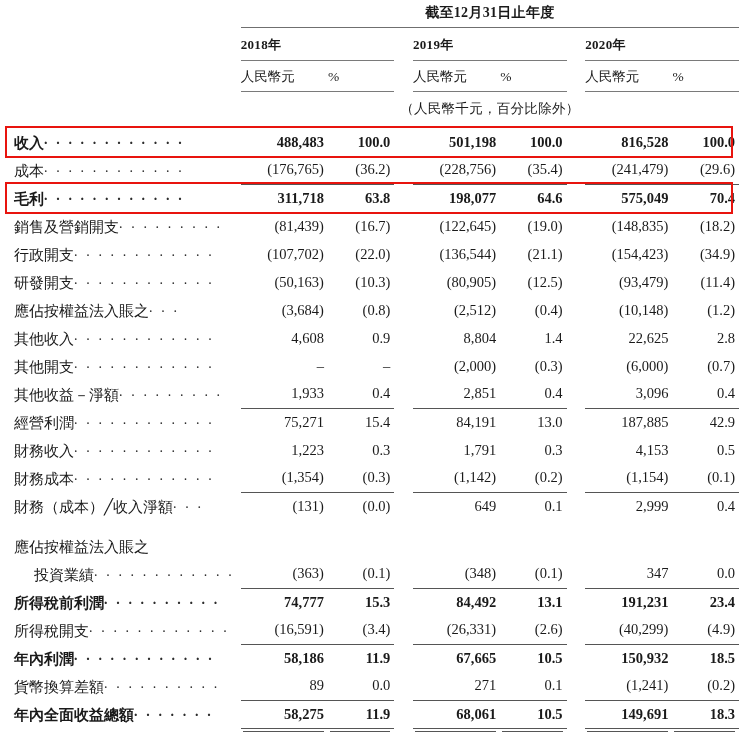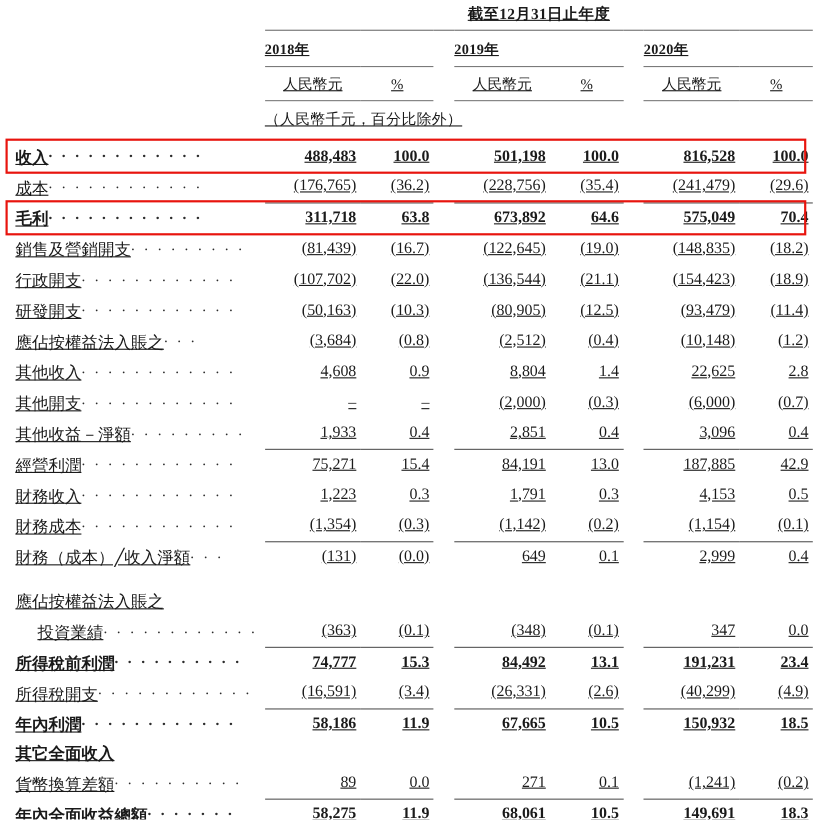--- a/index.html
+++ b/index.html
@@ -13,21 +13,20 @@
     font-family: "Liberation Serif", "DejaVu Serif", serif;
     color: #1a1a1a;
     position: relative;
     overflow: hidden;
   }
 
   #sheet {
     position: relative;
     width: 739px;
     height: 666px;
-    text-decoration: underline;
   }
 
   table.fin {
     border-collapse: collapse;
     width: 739px;
     table-layout: fixed;
     font-size: 14.5px;
   }
 
   
@@ -47,27 +46,28 @@
   .rule-top   { border-bottom: 1.6px solid #6f6f6f; }
   .hdr-year {
     text-align: left;
     font-weight: bold;
     font-size: 13px;
     padding: 8px 0 6px 0;
     letter-spacing: .3px;
   }
   .rule-year  { border-bottom: 1.2px solid #7a7a7a; }
   .hdr-unit {
-    text-align: center;
+    text-align: left;
     font-size: 13.5px;
     padding: 7px 0 5px 0;
     white-space: nowrap;
   }
   .rule-sub   { border-bottom: 1.2px solid #7a7a7a; }
   .hdr-note {
+    text-align: center;
     font-size: 13.5px;
     padding: 8px 0 10px 0;
     letter-spacing: .3px;
   }
 
   
   td.lbl {
     text-align: left;
     padding: 3.5px 6px 3.5px 14px;
     font-size: 15px;
@@ -195,21 +195,21 @@
           <td class="num">(35.4)</td>
           <td></td>
           <td class="num">(241,479)</td>
           <td class="num">(29.6)</td>
         </tr>
         <tr class="bold ruled-above">
           <td class="lbl"><span>毛利</span><span class="lead">. . . . . . . . . . . . . .</span></td>
           <td class="num">311,718</td>
           <td class="num">63.8</td>
           <td></td>
-          <td class="num">673,892</td>
+          <td class="num">198,077</td>
           <td class="num">64.6</td>
           <td></td>
           <td class="num">575,049</td>
           <td class="num">70.4</td>
         </tr>
         <tr>
           <td class="lbl"><span>銷售及營銷開支</span><span class="lead">. . . . . . . . .</span></td>
           <td class="num">(81,439)</td>
           <td class="num">(16.7)</td>
           <td></td>
@@ -221,21 +221,21 @@
         </tr>
         <tr>
           <td class="lbl"><span>行政開支</span><span class="lead">. . . . . . . . . . . . .</span></td>
           <td class="num">(107,702)</td>
           <td class="num">(22.0)</td>
           <td></td>
           <td class="num">(136,544)</td>
           <td class="num">(21.1)</td>
           <td></td>
           <td class="num">(154,423)</td>
-          <td class="num">(18.9)</td>
+          <td class="num">(34.9)</td>
         </tr>
         <tr>
           <td class="lbl"><span>研發開支</span><span class="lead">. . . . . . . . . . . . .</span></td>
           <td class="num">(50,163)</td>
           <td class="num">(10.3)</td>
           <td></td>
           <td class="num">(80,905)</td>
           <td class="num">(12.5)</td>
           <td></td>
           <td class="num">(93,479)</td>
@@ -388,31 +388,20 @@
           <td class="lbl"><span>年內利潤</span><span class="lead">. . . . . . . . . . . . .</span></td>
           <td class="num">58,186</td>
           <td class="num">11.9</td>
           <td></td>
           <td class="num">67,665</td>
           <td class="num">10.5</td>
           <td></td>
           <td class="num">150,932</td>
           <td class="num">18.5</td>
         </tr>
-        <tr class="bold">
-          <td class="lbl"><span>其它全面收入</span></td>
-          <td class="num"></td>
-          <td class="num"></td>
-          <td></td>
-          <td class="num"></td>
-          <td class="num"></td>
-          <td></td>
-          <td class="num"></td>
-          <td class="num"></td>
-        </tr>
         <tr>
           <td class="lbl"><span>貨幣換算差額</span><span class="lead">. . . . . . . . . .</span></td>
           <td class="num">89</td>
           <td class="num">0.0</td>
           <td></td>
           <td class="num">271</td>
           <td class="num">0.1</td>
           <td></td>
           <td class="num">(1,241)</td>
           <td class="num">(0.2)</td>

